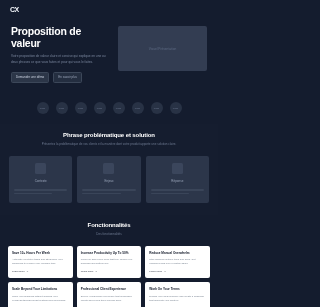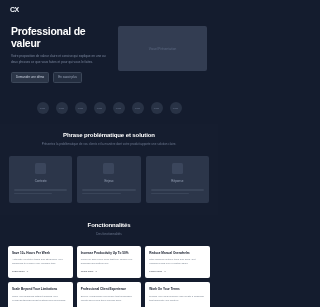--- a/index.html
+++ b/index.html
@@ -119,21 +119,21 @@
 <body>
 
 <div class="page">
 
   <div class="header">
     <div class="logo">CX</div>
   </div>
 
   <div class="hero">
     <div class="hero-left">
-      <div class="hero-title">Professional de valeur</div>
+      <div class="hero-title">Proposition de valeur</div>
       <div class="hero-sub">Votre proposition de valeur claire et concise qui explique en une ou deux phrases ce que vous faites et pour qui vous le faites.</div>
       <div class="hero-btns">
         <div class="btn">Demander une démo</div>
         <div class="btn secondary">En savoir plus</div>
       </div>
     </div>
     <div class="hero-visual">
       <span class="hero-visual-label">Visuel Présentation</span>
     </div>
   </div>

